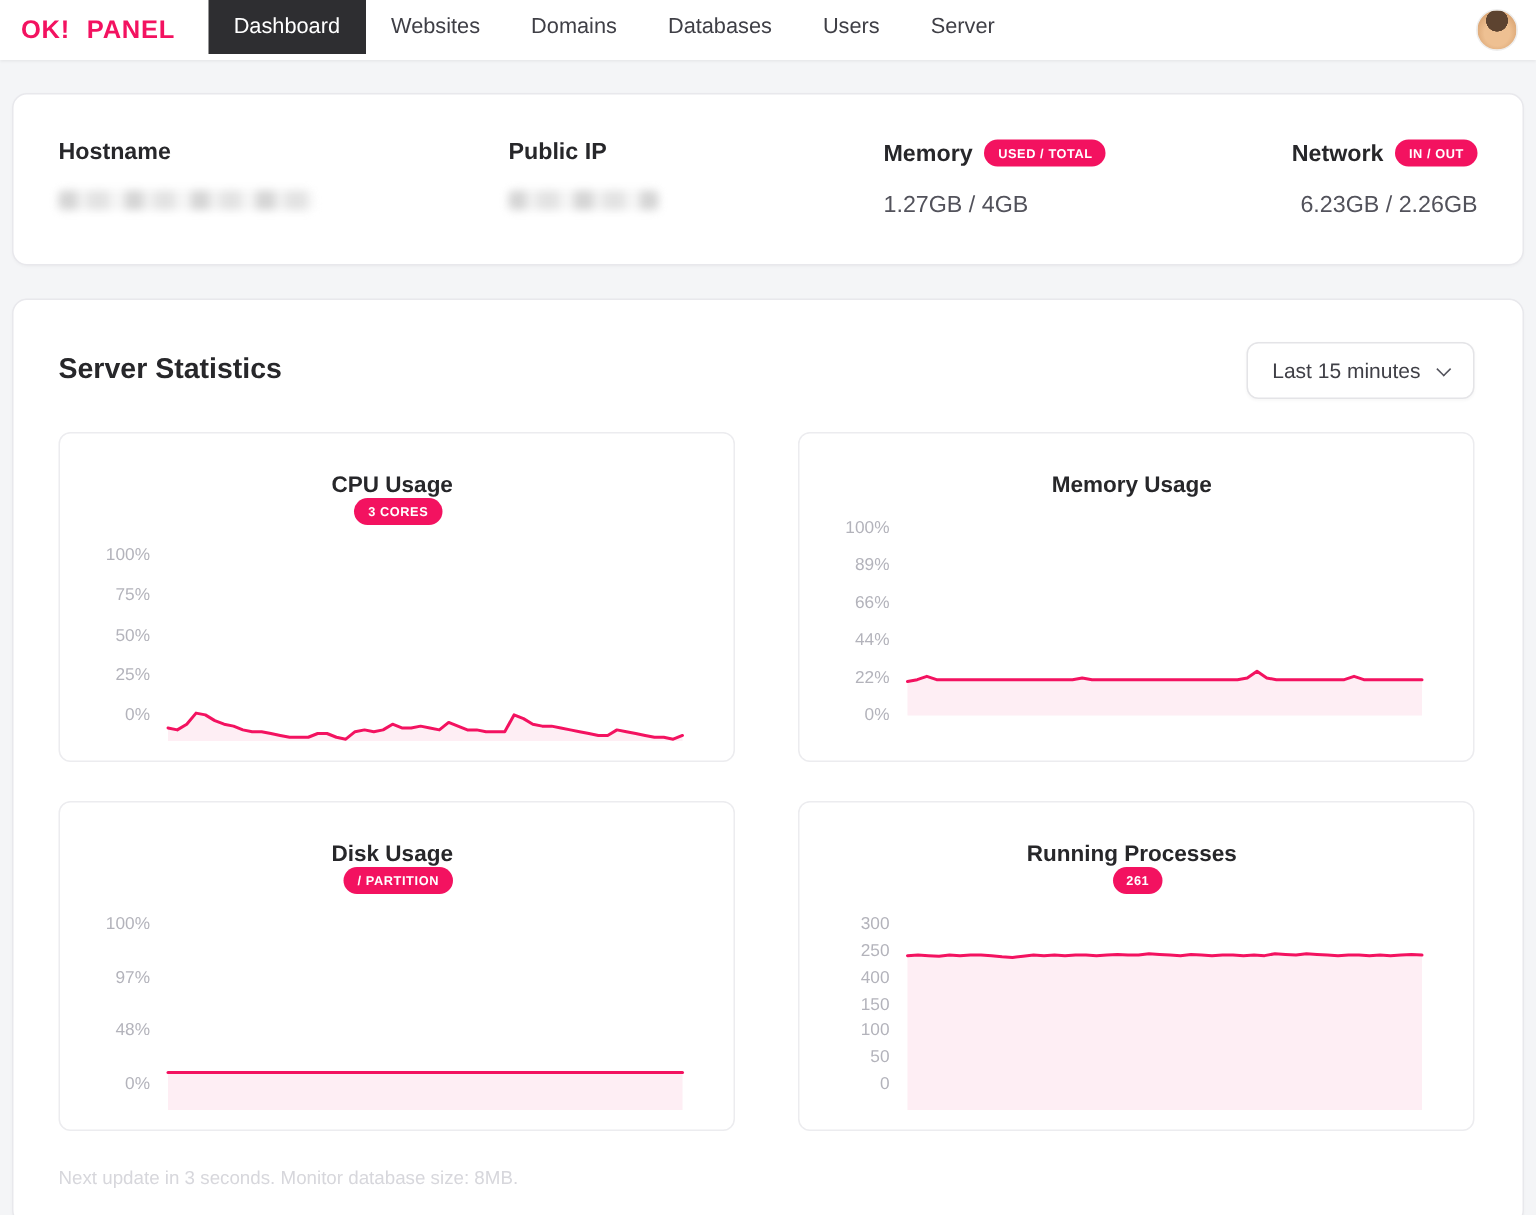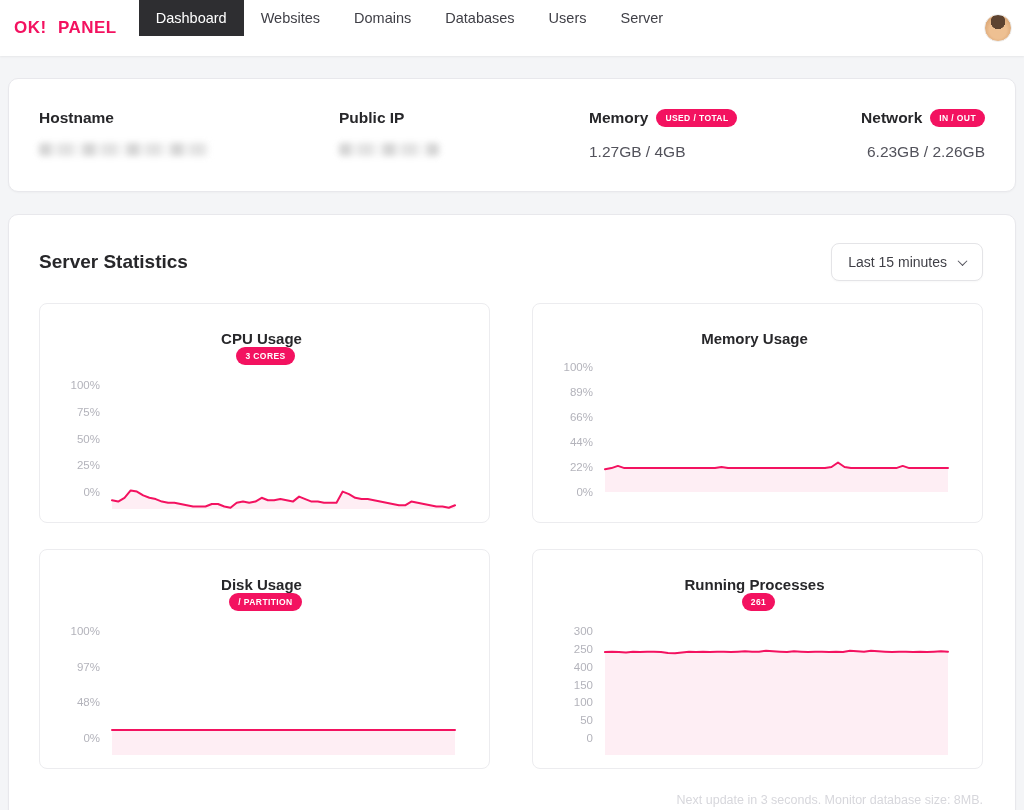--- a/index.html
+++ b/index.html
@@ -6,21 +6,21 @@
   html,body { margin:0; padding:0; }
   body {
     width:1024px; min-height:810px;
     background:#f4f5f7;
     font-family:"Liberation Sans", sans-serif;
     color:#27272a;
   }
 
   
   .topbar {
-    background:#ffffff; height:56px;
+    background:#ffffff; height:40px;
     display:flex; align-items:stretch;
     box-shadow:0 1px 2px rgba(0,0,0,.06);
     position:relative;
   }
   .logo {
     align-self:center; padding:0 10px 0 14px;
     font-size:17px; font-weight:800; letter-spacing:.5px; word-spacing:6px;
     white-space:nowrap;
   }
   .nav { display:flex; margin-left:12px; }
@@ -92,21 +92,21 @@
   .chart-title { font-size:15px; font-weight:700; color:#27272a; }
   .chart-body { display:flex; flex:1; min-height:0; }
   .ylabels { position:relative; width:44px; flex:0 0 44px; }
   .ytick {
     position:absolute; right:12px; transform:translateY(-50%);
     font-size:11.5px; color:#b3b3bb; white-space:nowrap;
   }
   .plot { flex:1; position:relative; }
   .plot svg { position:absolute; left:0; top:0; overflow:visible; }
 
-  .update-note { margin-top:24px; font-size:12.5px; color:#d7d7dc;text-align:right; }
+  .update-note { margin-top:24px; font-size:12.5px; color:#d7d7dc; }
 </style>
 </head>
 <body>
 
 <header class="topbar">
   <div class="logo" style="color: rgb(243, 18, 96);">OK! PANEL</div>
   <nav class="nav">
     <div class="nav-item active" style="background: rgb(46, 46, 49);">Dashboard</div>
     <div class="nav-item">Websites</div>
     <div class="nav-item">Domains</div>

